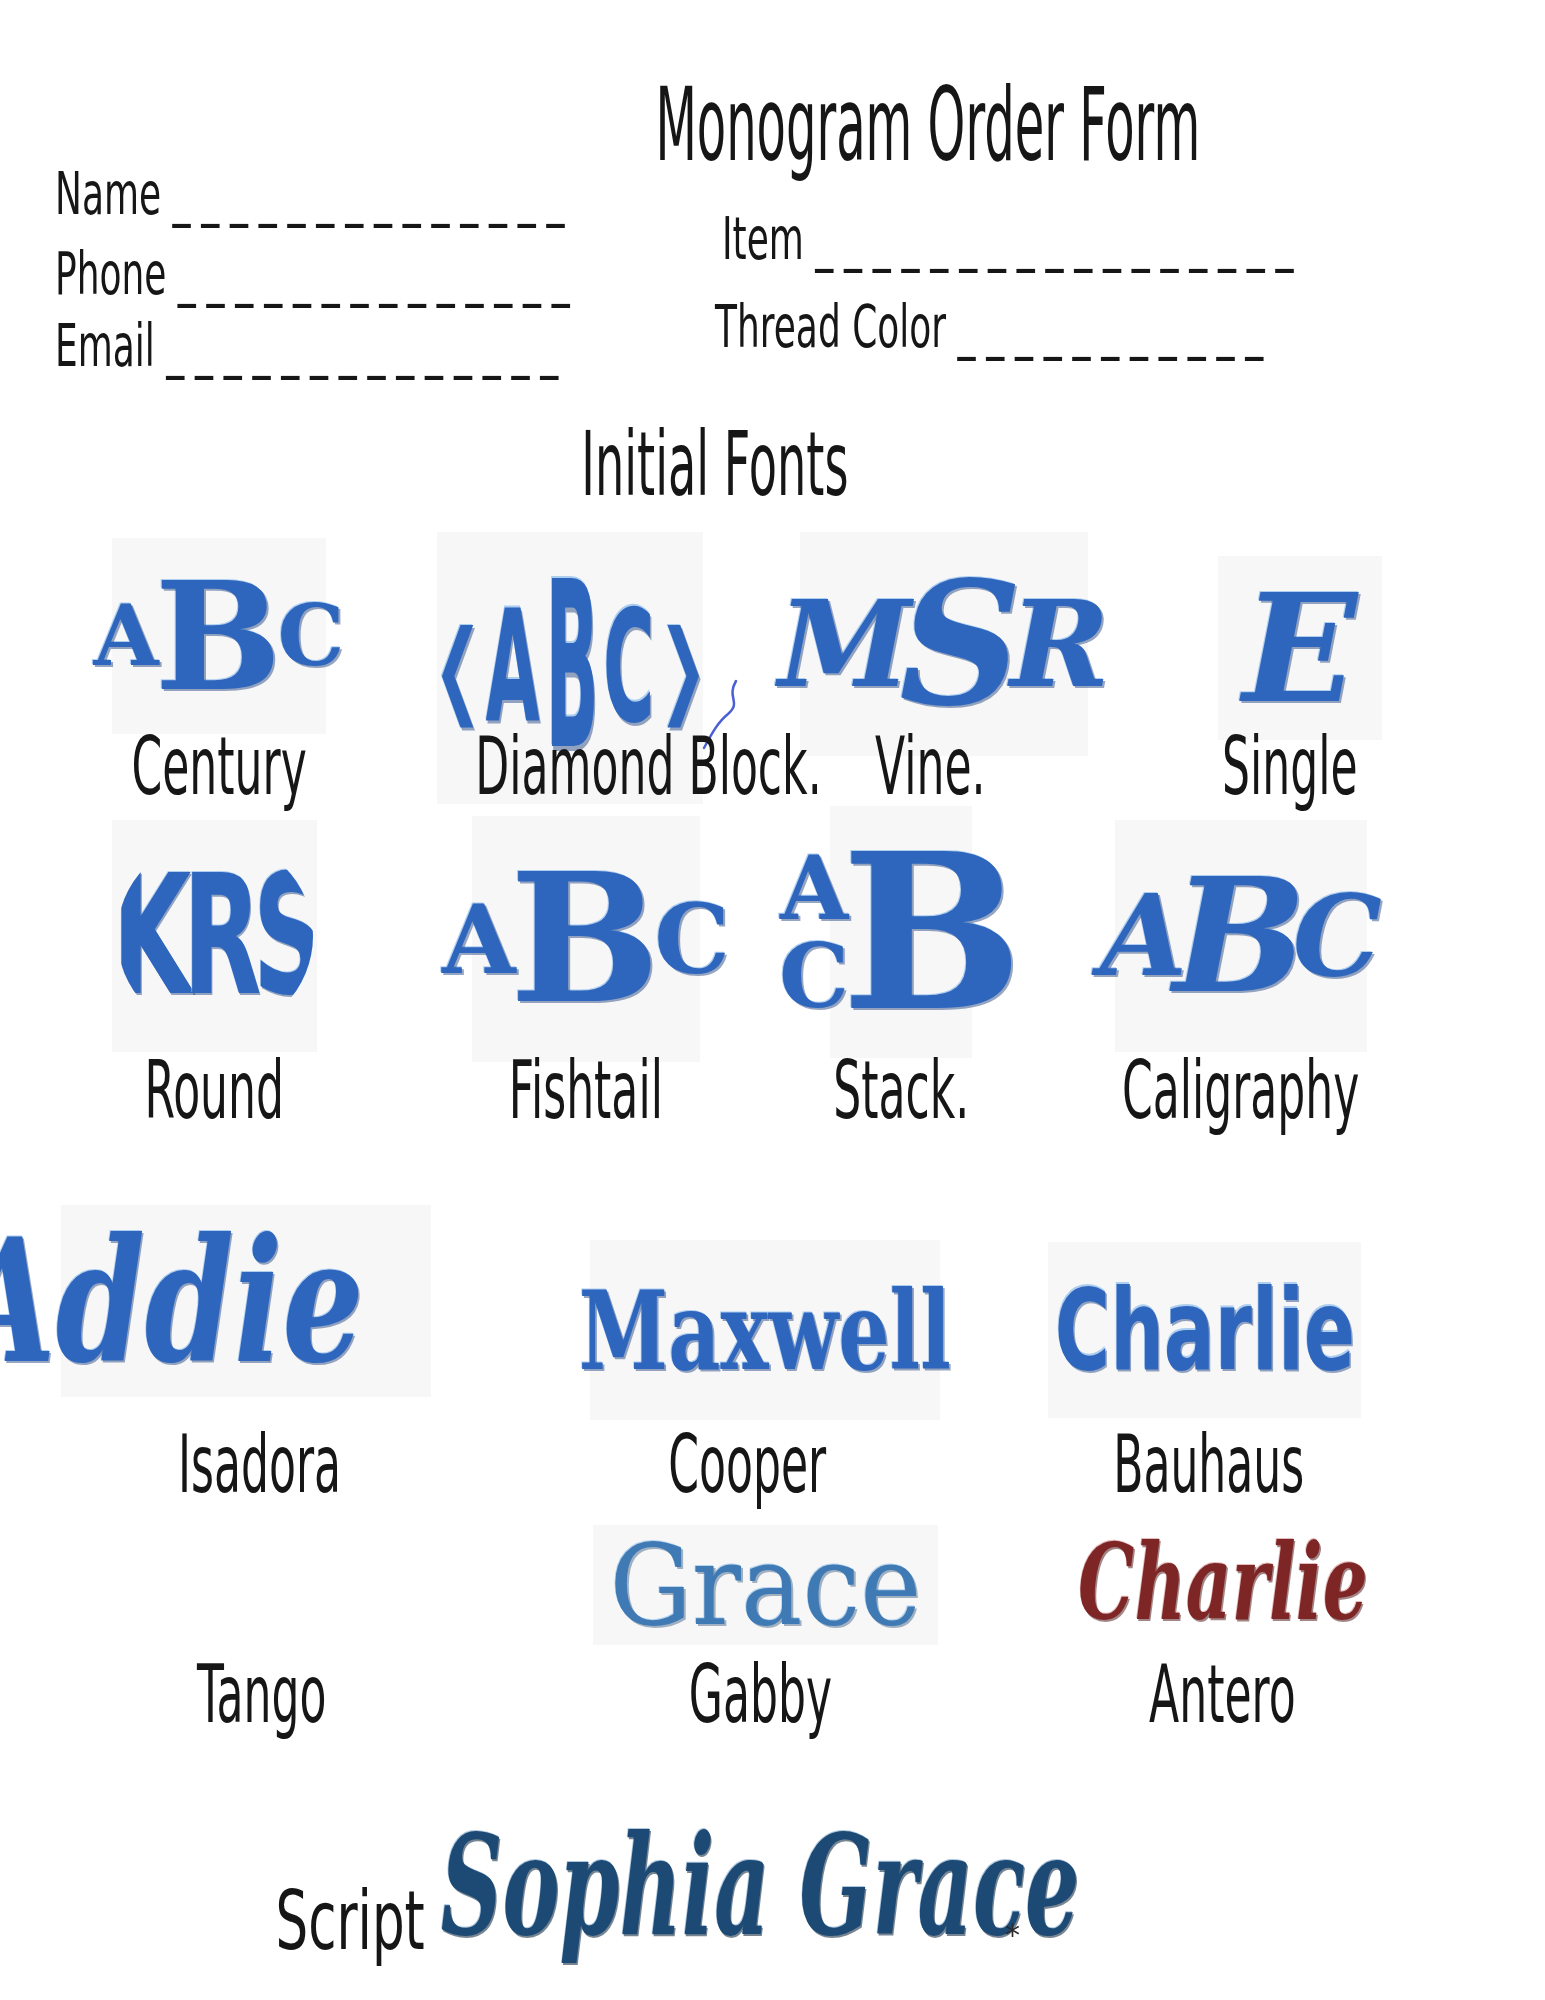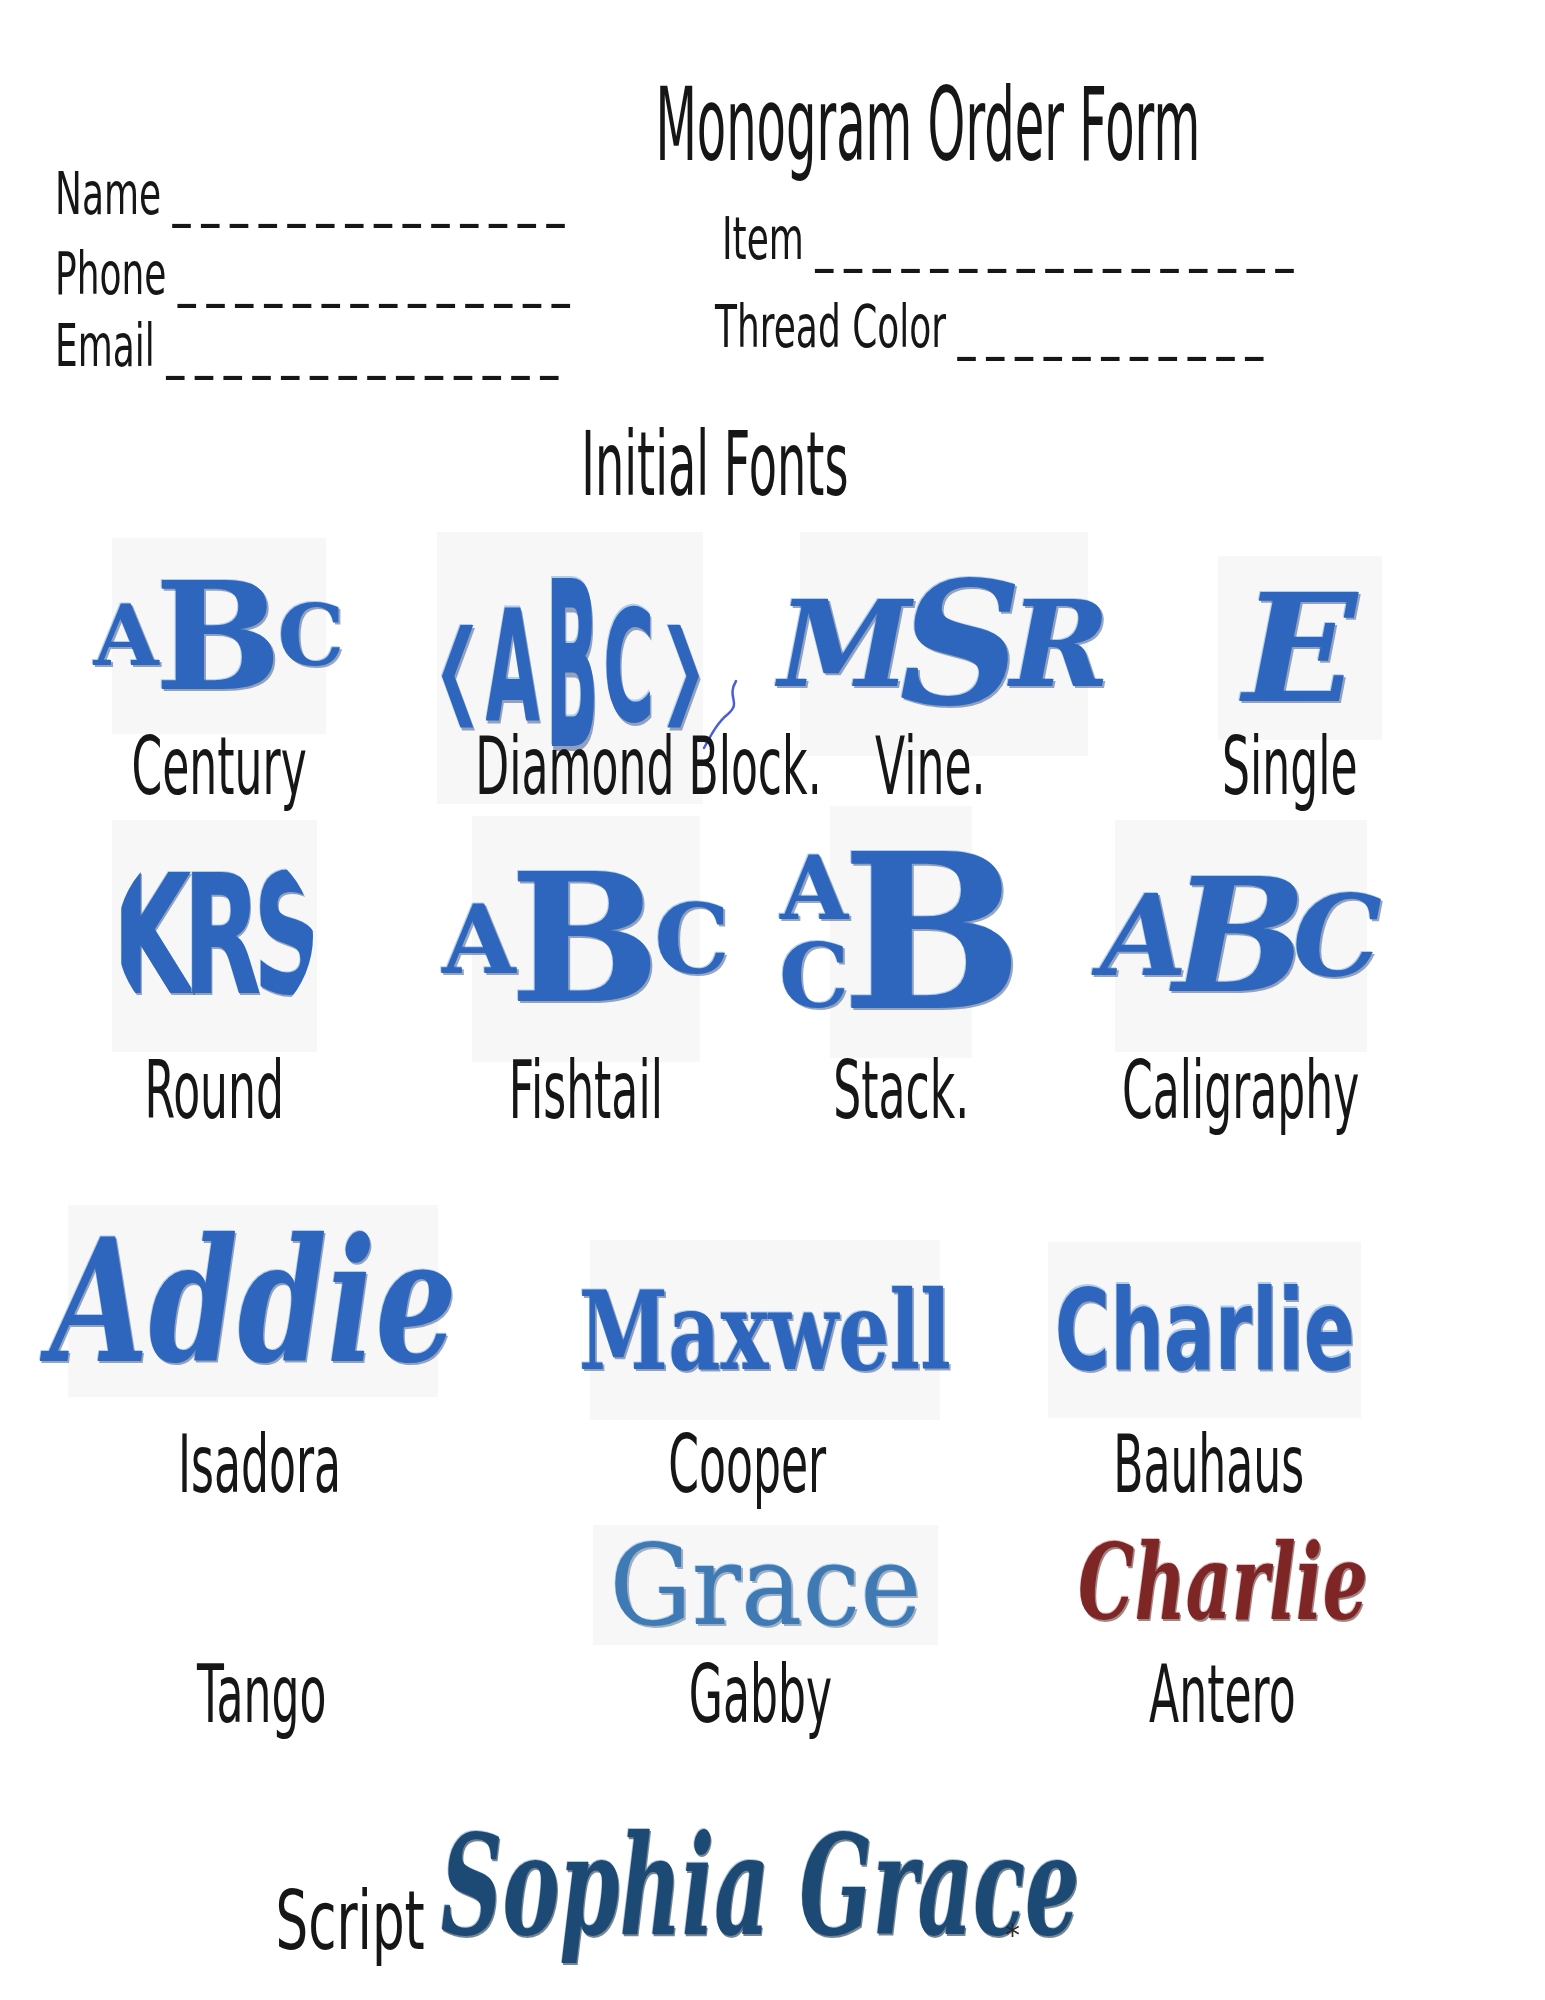--- a/index.html
+++ b/index.html
@@ -144,21 +144,21 @@
   <div class="abs hand clabel" style="left:366px;top:1048px;">
     <span class="sqc">Fishtail</span>
   </div>
   <div class="abs hand clabel" style="left:681px;top:1048px;">
     <span class="sqc">Stack.</span>
   </div>
   <div class="abs hand clabel" style="left:1021px;top:1048px;">
     <span class="sqc">Caligraphy</span>
   </div>
 
-  <div class="sbox" style="left:68px;top:1205px;width:370px;height:192px;">
+  <div class="sbox" style="left:61px;top:1205px;width:370px;height:192px;justify-content:flex-end;">
     <span class="ltr serifB ital blue" style="font-size:170px;transform:scale(0.75,1);">Addie</span>
   </div>
   <div class="sbox" style="left:590px;top:1240px;width:350px;height:180px;">
     <span class="ltr serifB blue" style="font-size:95px;transform:scale(0.85,1.15);">Maxwell</span>
   </div>
   <div class="sbox" style="left:1048px;top:1242px;width:313px;height:176px;">
     <span class="ltr sansB blue" style="font-size:102px;transform:scale(0.74,1.1);">Charlie</span>
   </div>
 
   <div class="abs hand clabel" style="left:40px;top:1422px;">

